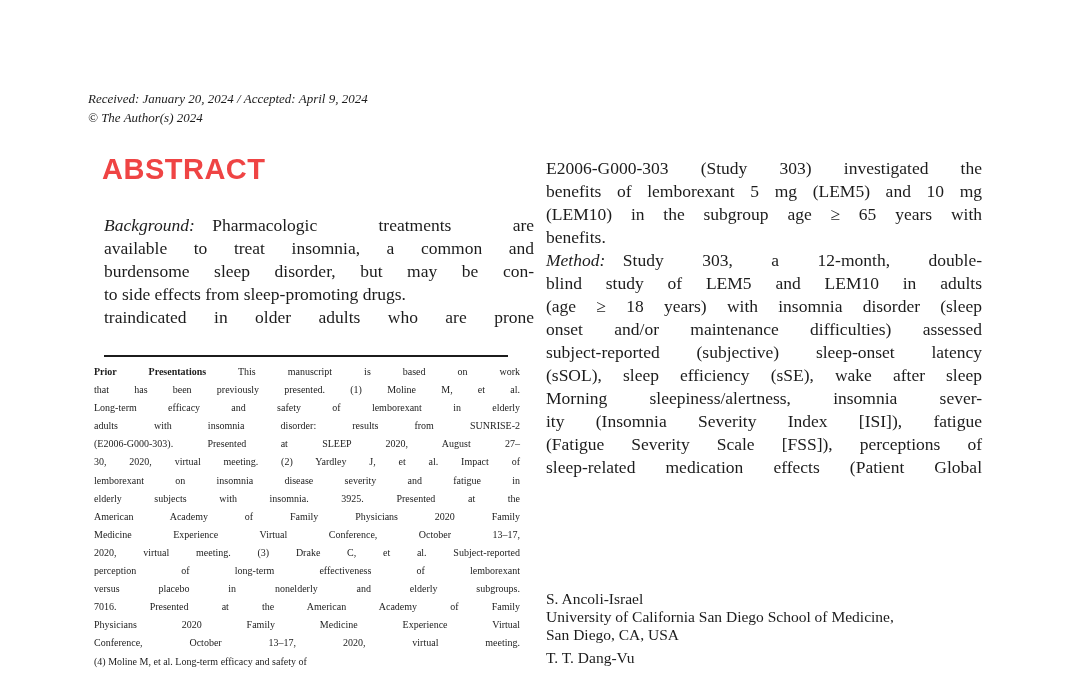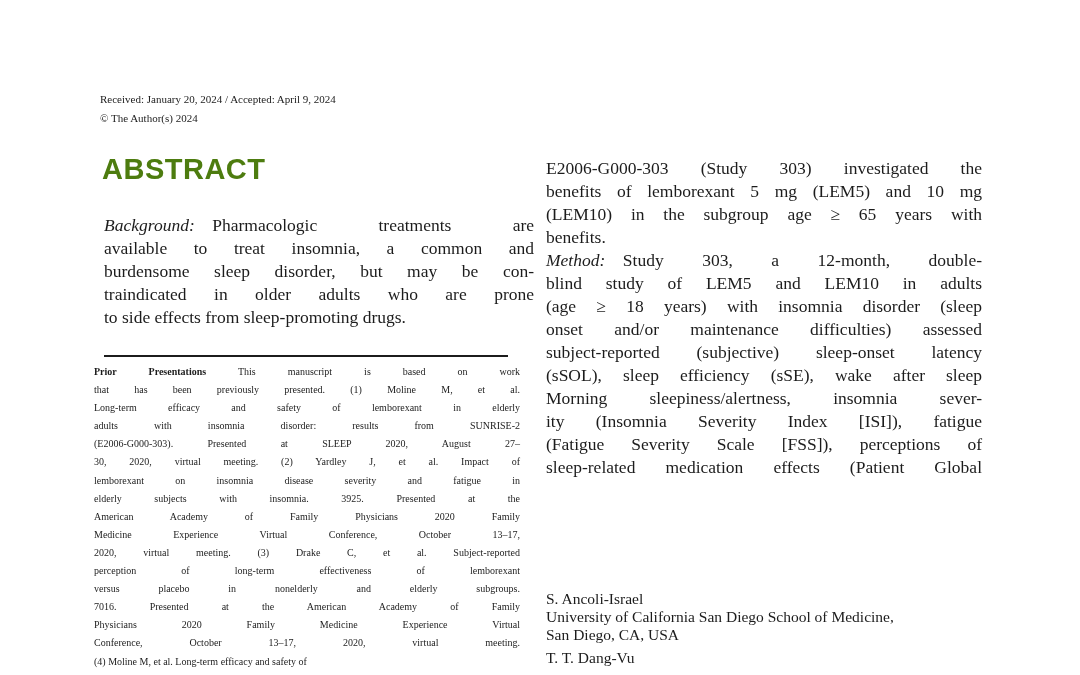--- a/index.html
+++ b/index.html
@@ -18,31 +18,31 @@
     text-align-last: justify;
     text-justify: inter-word;
   }
   .tline-last { text-align-last: left; }
   .plain .tline { text-align: right; text-align-last: left; }
   .lbl-bi { font-weight: normal; font-style: italic; }
   .lbl-b  { font-weight: bold; }
 
   .received-block {
     position: absolute;
-    left: 100px; top: 90px; width: 470px;
-    font-size: 11px; line-height: 18.5px;
+    left: 88px; top: 90px; width: 470px;
+    font-size: 13px; line-height: 18.5px; font-style: italic;
   }
   .abstract-heading {
     position: absolute;
     left: 102px; top: 153px;
     font-family: "Liberation Sans", sans-serif;
     font-weight: 700;
     font-size: 29px;
     letter-spacing: 0.5px;
-    color: #4d7c0f;
+    color: #ef4444;
   }
   .background-para {
     position: absolute;
     left: 104px; top: 214px; width: 430px;
     font-size: 17.5px; line-height: 23px;
   }
   .footnote-rule {
     position: absolute;
     left: 104px; top: 355px;
     width: 404px; height: 2px;
@@ -74,22 +74,22 @@
     <div>Received: January 20, 2024 / Accepted: April 9, 2024</div>
     <div>© The Author(s) 2024</div>
   </div>
 
   <div class="abstract-heading">ABSTRACT</div>
 
   <div class="background-para">
       <div class="tline"><span class="lbl-bi">Background:</span> Pharmacologic treatments are</div>
       <div class="tline">available to treat insomnia, a common and</div>
       <div class="tline">burdensome sleep disorder, but may be con-</div>
+      <div class="tline tline-last">to side effects from sleep-promoting drugs.</div>
       <div class="tline">traindicated in older adults who are prone</div>
-      <div class="tline tline-last">to side effects from sleep-promoting drugs.</div>
     </div>
 
   <div class="footnote-rule"></div>
 
   <div class="footnote-block">
       <div class="tline"><span class="lbl-b">Prior Presentations</span> This manuscript is based on work</div>
       <div class="tline">that has been previously presented. (1) Moline M, et al.</div>
       <div class="tline">Long-term efficacy and safety of lemborexant in elderly</div>
       <div class="tline">adults with insomnia disorder: results from SUNRISE-2</div>
       <div class="tline">(E2006-G000-303). Presented at SLEEP 2020, August 27–</div>

